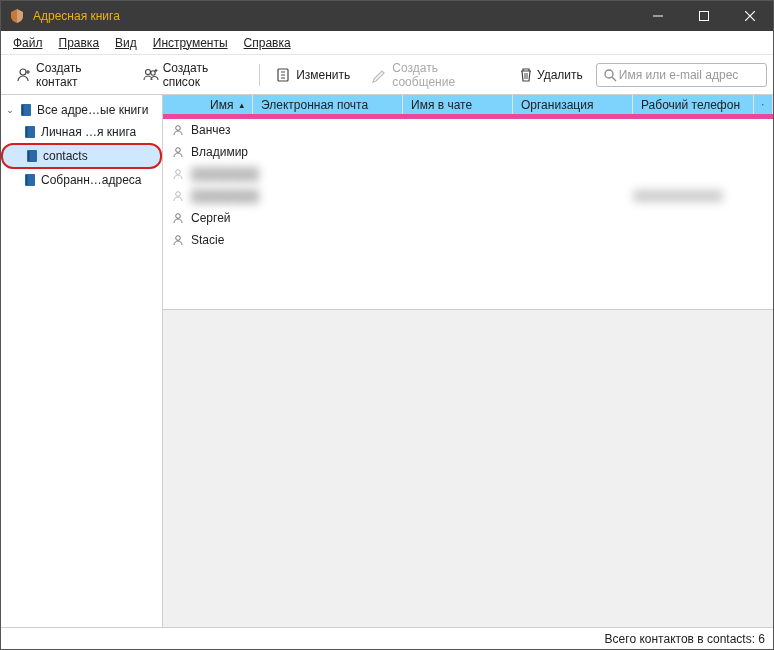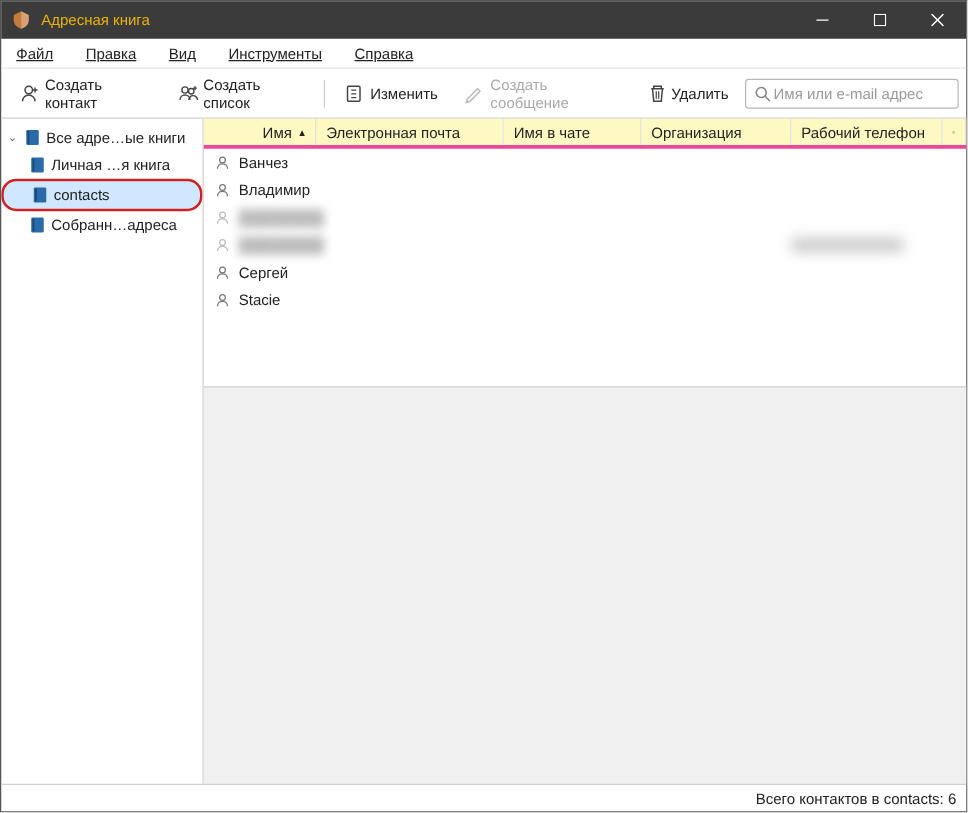--- a/index.html
+++ b/index.html
@@ -2,42 +2,42 @@
 <html><head>
 <meta charset="utf-8">
 <style>
   * { box-sizing: border-box; }
   html, body { margin: 0; padding: 0; font-family: "Segoe UI", Tahoma, sans-serif; font-size: 12px; color: #222; }
   .window { width: 774px; height: 650px; background: #fff; display: flex; flex-direction: column; border: 1px solid #555; }
   .titlebar { height: 30px; background: #3b3b3b; color: #eab308; display: flex; align-items: center; padding: 0 0 0 8px; }
   .titlebar .app-icon { width: 16px; height: 16px; margin-right: 8px; display: inline-flex; align-items: center; justify-content: center; }
   .titlebar .title { flex: 1; font-size: 12px; }
   .titlebar .win-btn { width: 46px; height: 30px; display: inline-flex; align-items: center; justify-content: center; color: #fff; }
-  .menubar { height: 24px; display: flex; align-items: center; padding: 0 6px; gap: 14px; border-bottom: 1px solid #e5e5e5; }
+  .menubar { height: 24px; display: flex; align-items: center; padding: 0 6px; gap: 4px; border-bottom: 1px solid #e5e5e5; }
   .menubar .menu-item { padding: 3px 6px; cursor: default; }
   .menubar .ul { text-decoration: underline; }
   .toolbar { height: 40px; display: flex; align-items: center; padding: 0 6px; gap: 4px; border-bottom: 1px solid #d0d0d0; }
   .tbtn { display: inline-flex; align-items: center; gap: 4px; padding: 16px 8px; border: 1px solid transparent; border-radius: 3px; cursor: default; }
   .tbtn.disabled { color: #a9a9a9; cursor: default; }
   .tsep { width: 1px; height: 22px; background: #cfcfcf; margin: 0 3px; }
   .search-wrap { margin-left: auto; display: flex; align-items: center; border: 1px solid #b8b8b8; border-radius: 3px; padding: 3px 6px; width: 180px; }
   .search-wrap input { border: none; outline: none; font-size: 12px; width: 100%; color: #6d28d9; }
   .search-wrap input::placeholder { color: #999; }
   .content { flex: 1; display: flex; min-height: 0; }
   .sidebar { width: 162px; border-right: 1px solid #cfcfcf; padding-top: 4px; overflow: hidden; }
   .tree-item { display: flex; align-items: center; height: 22px; padding: 0 4px; gap: 4px; cursor: default; white-space: nowrap; overflow: hidden; text-overflow: ellipsis; }
   .tree-item.root { font-weight: 400; }
   .tree-item .caret { width: 10px; height: 10px; display: inline-flex; align-items: center; justify-content: center; font-size: 9px; color: #555; }
   .tree-item .bicon { width: 14px; height: 14px; display: inline-flex; align-items: center; justify-content: center; }
   .tree-item .lbl { overflow: hidden; text-overflow: ellipsis; }
   .tree-child { padding-left: 22px; }
   .tree-item.selected { background: #cfe8ff; }
   .tree-item.highlight { border: 2px solid #d22020; border-radius: 12px; height: 26px; }
   .main { flex: 1; display: flex; flex-direction: column; min-width: 0; }
-  .cols { display: flex; align-items: center; height: 24px; border-bottom: 3px solid #ec4899; background: #fef9c3; font-size: 12px; text-align: center; }
+  .cols { display: flex; align-items: center; height: 24px; border-bottom: 5px solid #ec4899; background: #7dd3fc; font-size: 12px; text-align: center; }
   .col { padding: 0 8px; display: flex; align-items: center; border-right: 1px solid #e3e3e3; height: 100%; overflow: hidden; white-space: nowrap; }
   .col.name { width: 90px; justify-content: flex-end; gap: 6px; }
   .col.email { width: 150px; }
   .col.chat { width: 110px; }
   .col.org { width: 120px; }
   .col.phone { flex: 1; border-right: none; }
   .col.picker { width: 20px; border-left: 1px solid #e3e3e3; justify-content: center; }
   .sort-caret { font-size: 9px; }
   .rows { height: 190px; overflow: auto; }
   .row { display: flex; align-items: center; height: 22px; padding-left: 8px; gap: 6px; }

